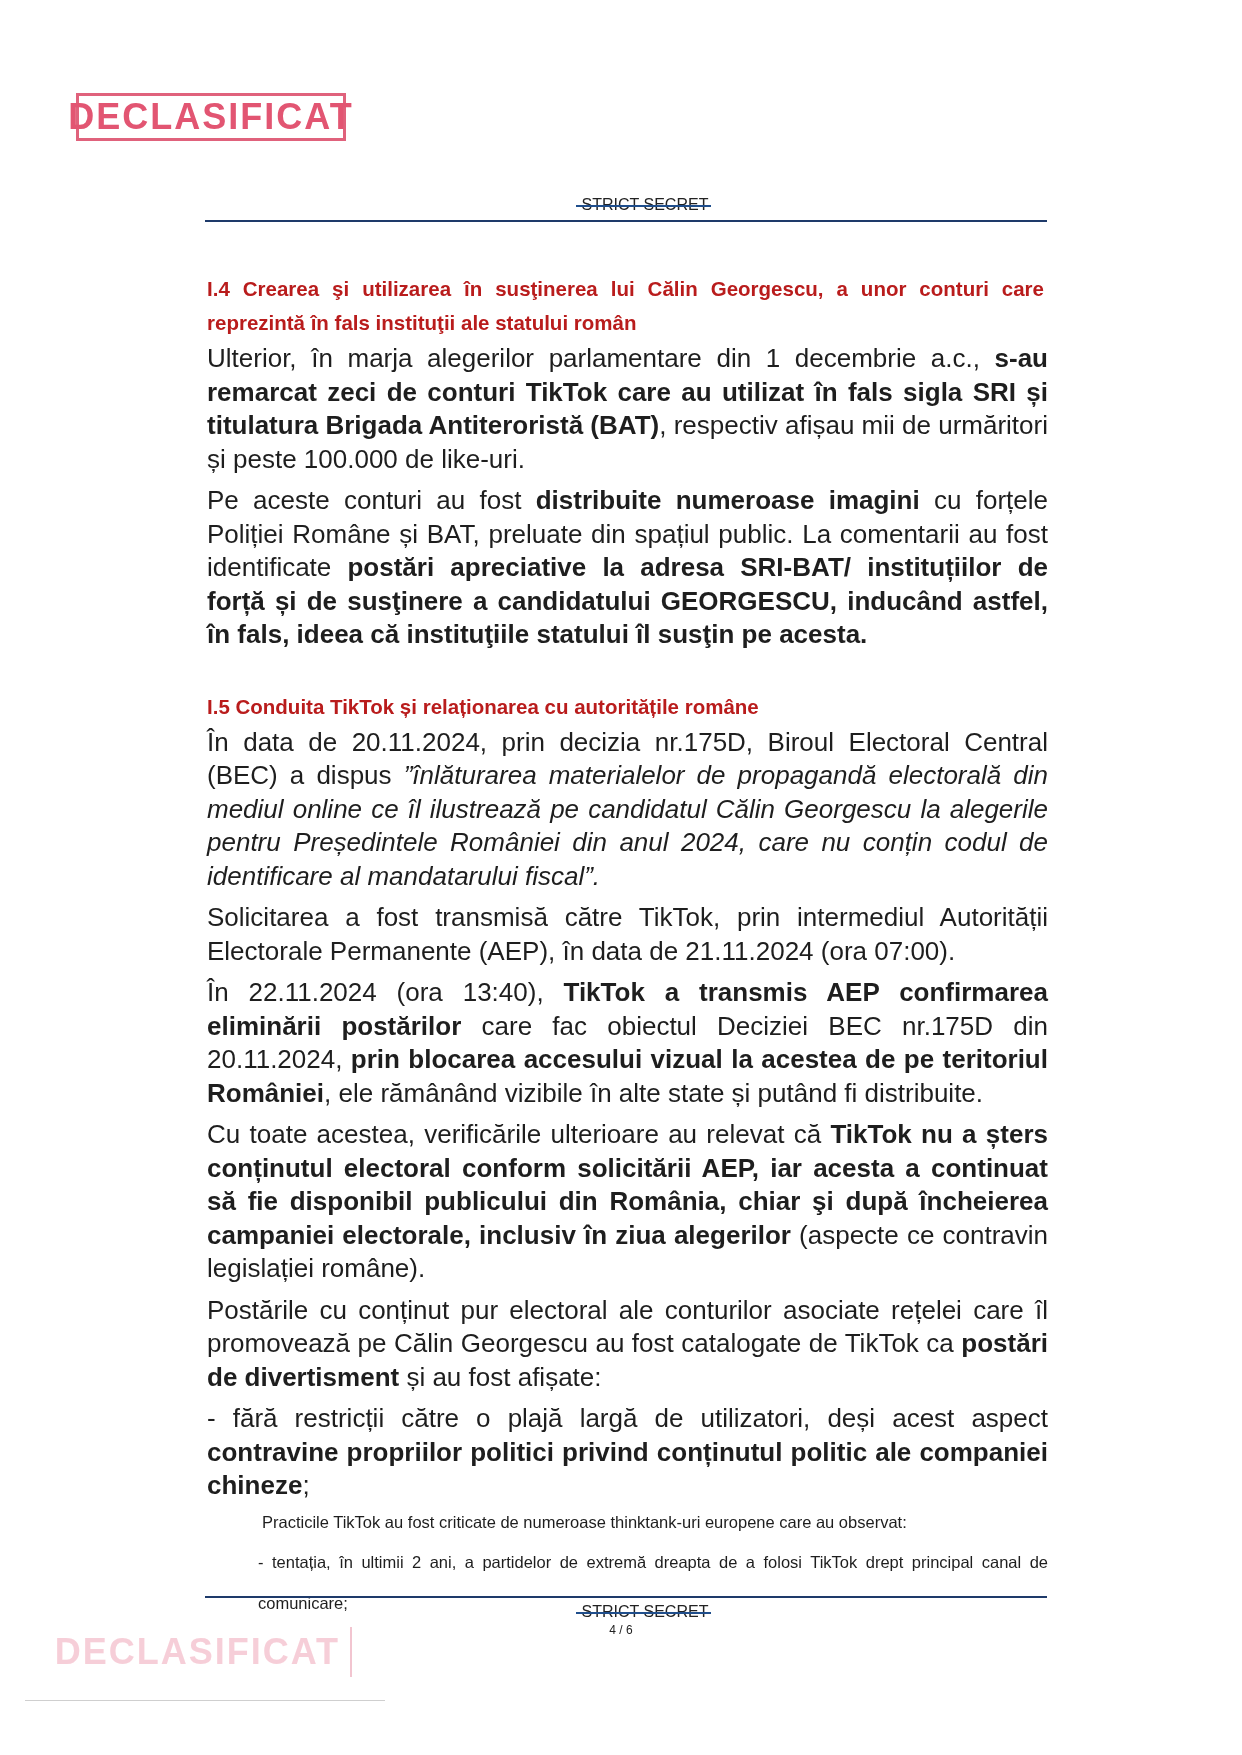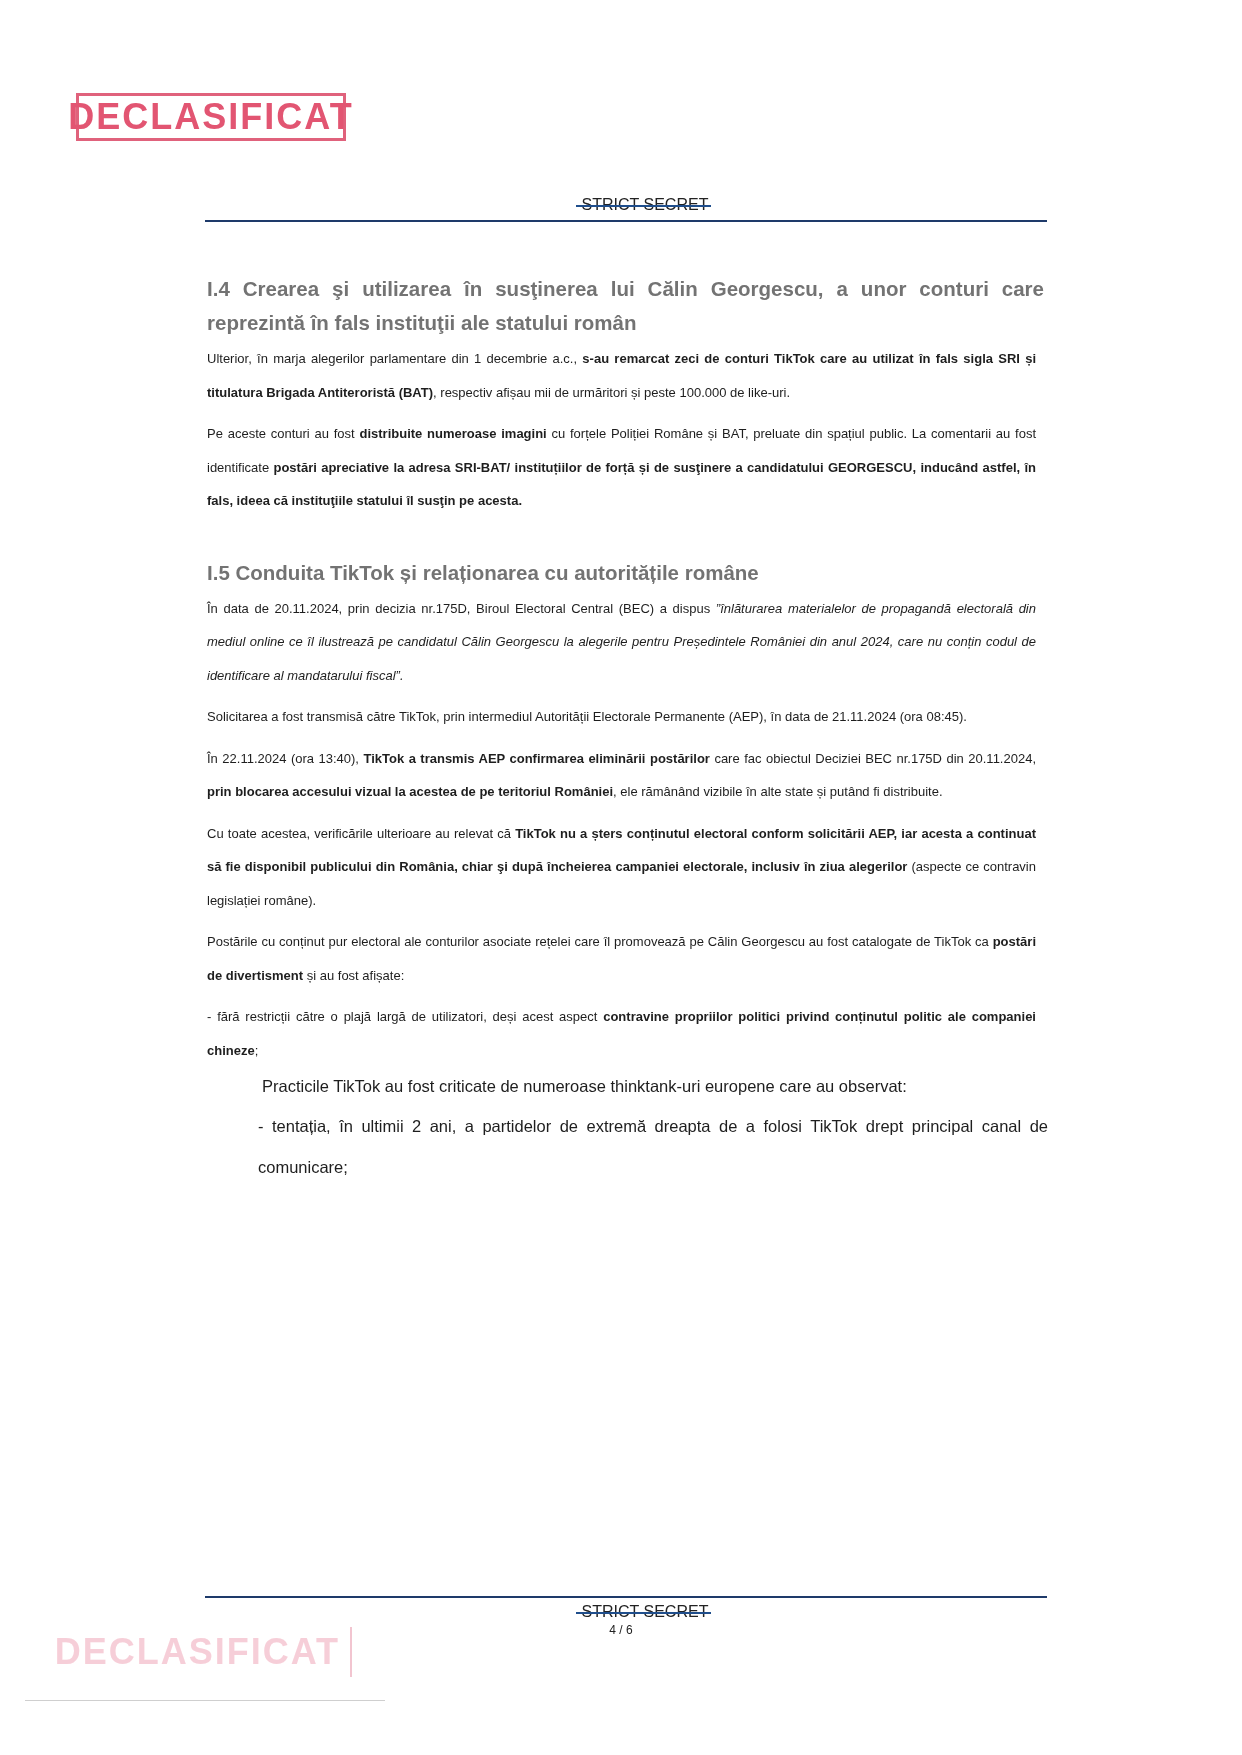--- a/index.html
+++ b/index.html
@@ -4,22 +4,22 @@
 <style>
   html, body { margin:0; padding:0; background:#ffffff; }
   body { width:1242px; height:1755px; position:relative; overflow:hidden; font-family:"Liberation Sans", "DejaVu Sans", sans-serif; color:#1e1e1e; }
   .stamp-top { position:absolute; left:76px; top:93px; width:270px; height:48px; border:3px solid #e0627c; color:#e25572; font-family:"Liberation Sans", sans-serif; font-size:36px; font-weight:bold; letter-spacing:2px; display:flex; align-items:center; justify-content:center; box-sizing:border-box; }
   .stamp-bottom { position:absolute; left:80px; top:1627px; width:272px; height:50px; border-right:2px solid #f0b7c5; color:#f5c3cf; font-size:36px; font-weight:bold; letter-spacing:2px; display:flex; align-items:center; justify-content:flex-end; padding-right:10px; box-sizing:border-box; opacity:.8; }
   .classif { position:absolute; left:0; width:1242px; text-align:center; font-size:16px; color:#222;padding-left:24px; }
   .classif span { position:relative; }
   .classif span::after { content:""; position:absolute; left:-6px; right:-3px; top:50%; height:2px; background:#1f4e8c; }
   .rule { position:absolute; height:2px; background:#1e3a6a; }
   .content { position:absolute; left:207px; top:272px; width:841px; }
-  h2 { color:#737373; font-size:20.5px; font-weight:bold; line-height:34px; margin:0 4px 2px 0; text-align:justify; }
-  p { font-size:13px; line-height:33.5px; margin:0 12px 8px 0; text-align:justify; }
+  h2 { color:#b91c1c; font-size:20.5px; font-weight:bold; line-height:34px; margin:0 4px 2px 0; text-align:justify; }
+  p { font-size:26px; line-height:33.5px; margin:0 0 8px 0; text-align:justify; }
   p b { font-weight:bold; }
   .sec2 { margin-top:38px; }
   .small { font-size:16.5px; line-height:31px; margin:4px; padding-left:51px; }
   .small-item { font-size:16.5px; line-height:41px; margin:0 0 0 0; padding-left:51px; }
   .gap { height:22px; }
   .pagenum { position:absolute; left:0; width:1242px; top:1623px; text-align:center; font-size:12px; color:#222; }
 </style>
 </head>
 <body>
 
@@ -28,21 +28,21 @@
 <div class="classif" style="top:196px;"><span>STRICT SECRET</span></div>
 <div class="rule" style="left:205px; top:220px; width:842px;"></div>
 
 <div class="content">
   <h2>I.4 Crearea şi utilizarea în susţinerea lui Călin Georgescu, a unor conturi care reprezintă în fals instituţii ale statului român</h2>
   <p><span>Ulterior, în marja alegerilor parlamentare din 1 decembrie a.c., </span><b>s-au remarcat zeci de conturi TikTok care au utilizat în fals sigla SRI și titulatura Brigada Antiteroristă (BAT)</b><span>, respectiv afișau mii de urmăritori și peste 100.000 de like-uri.</span></p>
   <p><span>Pe aceste conturi au fost </span><b>distribuite numeroase imagini</b><span> cu forțele Poliției Române și BAT, preluate din spațiul public. La comentarii au fost identificate </span><b>postări apreciative la adresa SRI-BAT/ instituțiilor de forță și de susţinere a candidatului GEORGESCU, inducând astfel, în fals, ideea că instituţiile statului îl susţin pe acesta.</b></p>
 
   <h2 class="sec2">I.5 Conduita TikTok și relaționarea cu autoritățile române</h2>
   <p><span>În data de 20.11.2024, prin decizia nr.175D, Biroul Electoral Central (BEC) a dispus </span><i>”înlăturarea materialelor de propagandă electorală din mediul online ce îl ilustrează pe candidatul Călin Georgescu la alegerile pentru Președintele României din anul 2024, care nu conțin codul de identificare al mandatarului fiscal”.</i></p>
-  <p>Solicitarea a fost transmisă către TikTok, prin intermediul Autorității Electorale Permanente (AEP), în data de 21.11.2024 (ora 08:45).</p>
+  <p>Solicitarea a fost transmisă către TikTok, prin intermediul Autorității Electorale Permanente (AEP), în data de 21.11.2024 (ora 07:00).</p>
   <p><span>În 22.11.2024 (ora 13:40), </span><b>TikTok a transmis AEP confirmarea eliminării postărilor</b><span> care fac obiectul Deciziei BEC nr.175D din 20.11.2024, </span><b>prin blocarea accesului vizual la acestea de pe teritoriul României</b><span>, ele rămânând vizibile în alte state și putând fi distribuite.</span></p>
   <p><span>Cu toate acestea, verificările ulterioare au relevat că </span><b>TikTok nu a șters conținutul electoral conform solicitării AEP, iar acesta a continuat să fie disponibil publicului din România, chiar şi după încheierea campaniei electorale, inclusiv în ziua alegerilor</b><span> (aspecte ce contravin legislației române).</span></p>
   <p><span>Postările cu conținut pur electoral ale conturilor asociate rețelei care îl promovează pe Călin Georgescu au fost catalogate de TikTok ca </span><b>postări de divertisment</b><span> și au fost afișate:</span></p>
   <p style="margin-bottom:0;"><span>- fără restricții către o plajă largă de utilizatori, deși acest aspect </span><b>contravine propriilor politici privind conținutul politic ale companiei chineze</b><span>;</span></p>
 
   <p class="small">Practicile TikTok au fost criticate de numeroase thinktank-uri europene care au observat:</p>
   <p class="small-item">-   tentația, în ultimii 2 ani, a partidelor de extremă dreapta de a folosi TikTok drept principal canal de comunicare;</p>
   <div class="gap"></div>
 </div>
 

